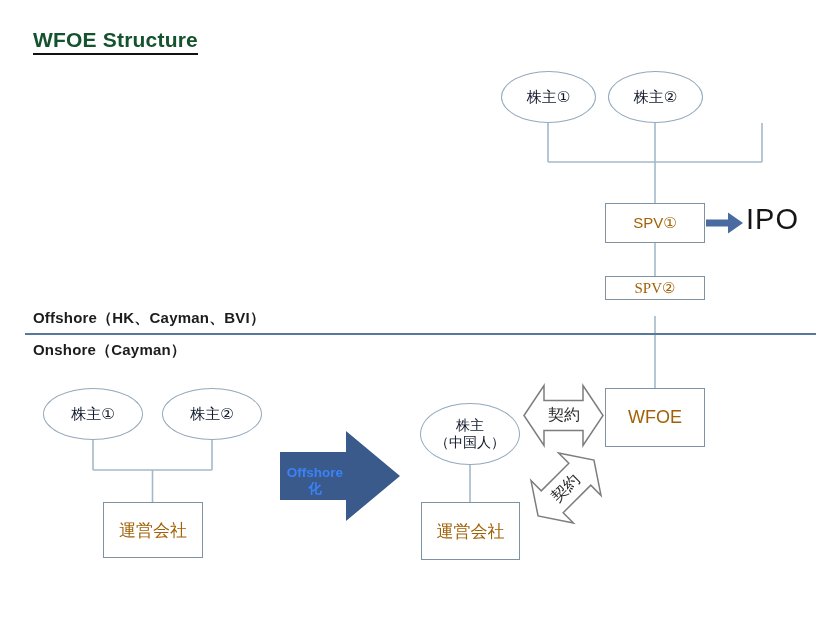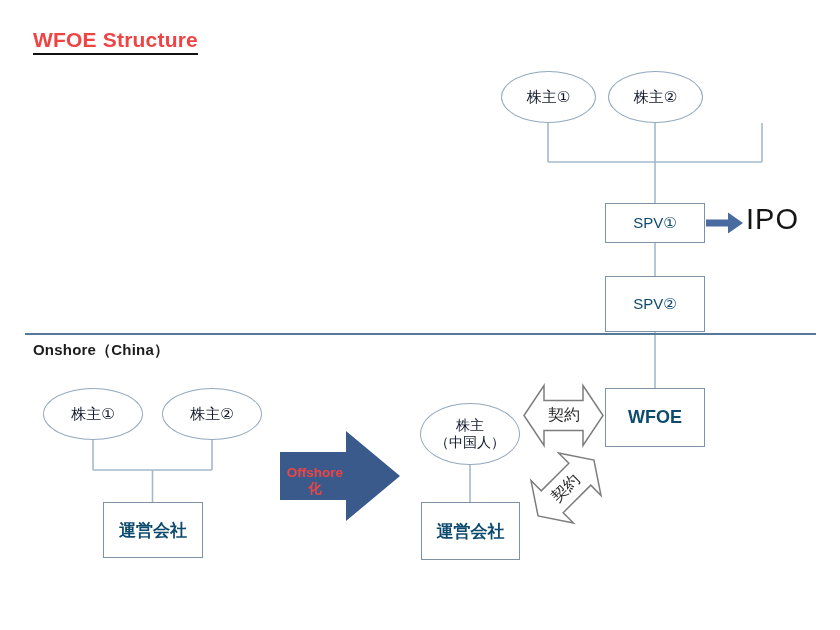--- a/index.html
+++ b/index.html
@@ -2,40 +2,40 @@
 <html><head>
 <meta charset="utf-8">
 <style>
   html,body{margin:0;padding:0;background:#fff;}
   #stage{
     position:relative;width:840px;height:630px;background:#ffffff;overflow:hidden;
     font-family:"Liberation Sans","DejaVu Sans",sans-serif;color:#303030;
   }
   .abs{position:absolute;}
   #title{
-    left:33px;top:28px;font-size:21px;font-weight:bold;color:#ef4444;
+    left:33px;top:28px;font-size:21px;font-weight:bold;color:#14532d;
     border-bottom:2px solid #111;padding-bottom:1px;letter-spacing:.2px;
   }
   svg.layer{position:absolute;left:0;top:0;width:840px;height:630px;pointer-events:none;}
   .ellipse{
     border:1.5px solid #93a9bd;border-radius:50%;background:#fff;
     display:flex;align-items:center;justify-content:center;text-align:center;
     font-size:15px;color:#0f172a;box-sizing:border-box;
   }
   .box{
     border:1.5px solid #7e92a3;background:#fff;
     display:flex;align-items:center;justify-content:center;text-align:center;
-    font-size:15px;color:#0c4a6e;box-sizing:border-box;
+    font-size:15px;color:#a16207;box-sizing:border-box;
   }
-  .box.big{font-size:17px;font-weight:bold;}
+  .box.big{font-size:17px;}
   .region-label{font-size:15px;font-weight:bold;color:#1c1c1c;letter-spacing:.2px;}
   #ipo-label{left:746px;top:203px;font-size:29px;color:#151515;letter-spacing:1px;}
   #offshoreka-label{
     left:281px;top:465px;width:68px;text-align:center;
-    font-size:13.5px;font-weight:bold;color:#ef4444;
+    font-size:13.5px;font-weight:bold;color:#3b82f6;
   }
   .contract-label{font-size:16px;color:#2a2a2a;text-align:center;width:60px;}
   #contract-h-label{left:534px;top:405px;}
   #contract-d-label{left:536px;top:478px;transform:rotate(-45deg);}
   .two-line{line-height:1.2;font-size:14px;}
 </style>
 </head>
 <body>
 
 <div id="stage">
@@ -72,25 +72,26 @@
 
     <polygon fill="#ffffff" stroke="#7d7d7d" stroke-width="1.5" transform="rotate(-45 566 488)" points="526.5,488 546.5,458 546.5,472.5 585.5,472.5 585.5,458 605.5,488 585.5,518 585.5,503.5 546.5,503.5 546.5,518"></polygon>
   </svg>
 
   <div class="abs" id="title">WFOE Structure</div>
 
   <div class="abs ellipse" style="left:501px;top:71px;width:95px;height:52px;">株主①</div>
   <div class="abs ellipse" style="left:608px;top:71px;width:95px;height:52px;">株主②</div>
 
   <div class="abs box" style="left:605px;top:203px;width:100px;height:40px;">SPV①</div>
-  <div class="abs box" style="left:605px;top:276px;width:100px;height:56px;">SPV②</div>
+  <div class="abs box" style="left:605px;top:276px;width:100px;height:24px;font-family:Liberation Serif, serif;">SPV②</div>
 
   <div class="abs" id="ipo-label">IPO</div>
 
-  <div class="abs region-label" style="left:33px;top:341px;">Onshore（China）</div>
+  <div class="abs region-label" style="left:33px;top:309px;">Offshore（HK、Cayman、BVI）</div>
+  <div class="abs region-label" style="left:33px;top:341px;">Onshore（Cayman）</div>
 
   <div class="abs ellipse" style="left:43px;top:388px;width:100px;height:52px;">株主①</div>
   <div class="abs ellipse" style="left:162px;top:388px;width:100px;height:52px;">株主②</div>
   <div class="abs box big" style="left:103px;top:502px;width:100px;height:56px;">運営会社</div>
 
   <div class="abs" id="offshoreka-label">Offshore化</div>
 
   <div class="abs ellipse two-line" style="left:420px;top:403px;width:100px;height:62px;">
     <div>
       <div>株主</div>

